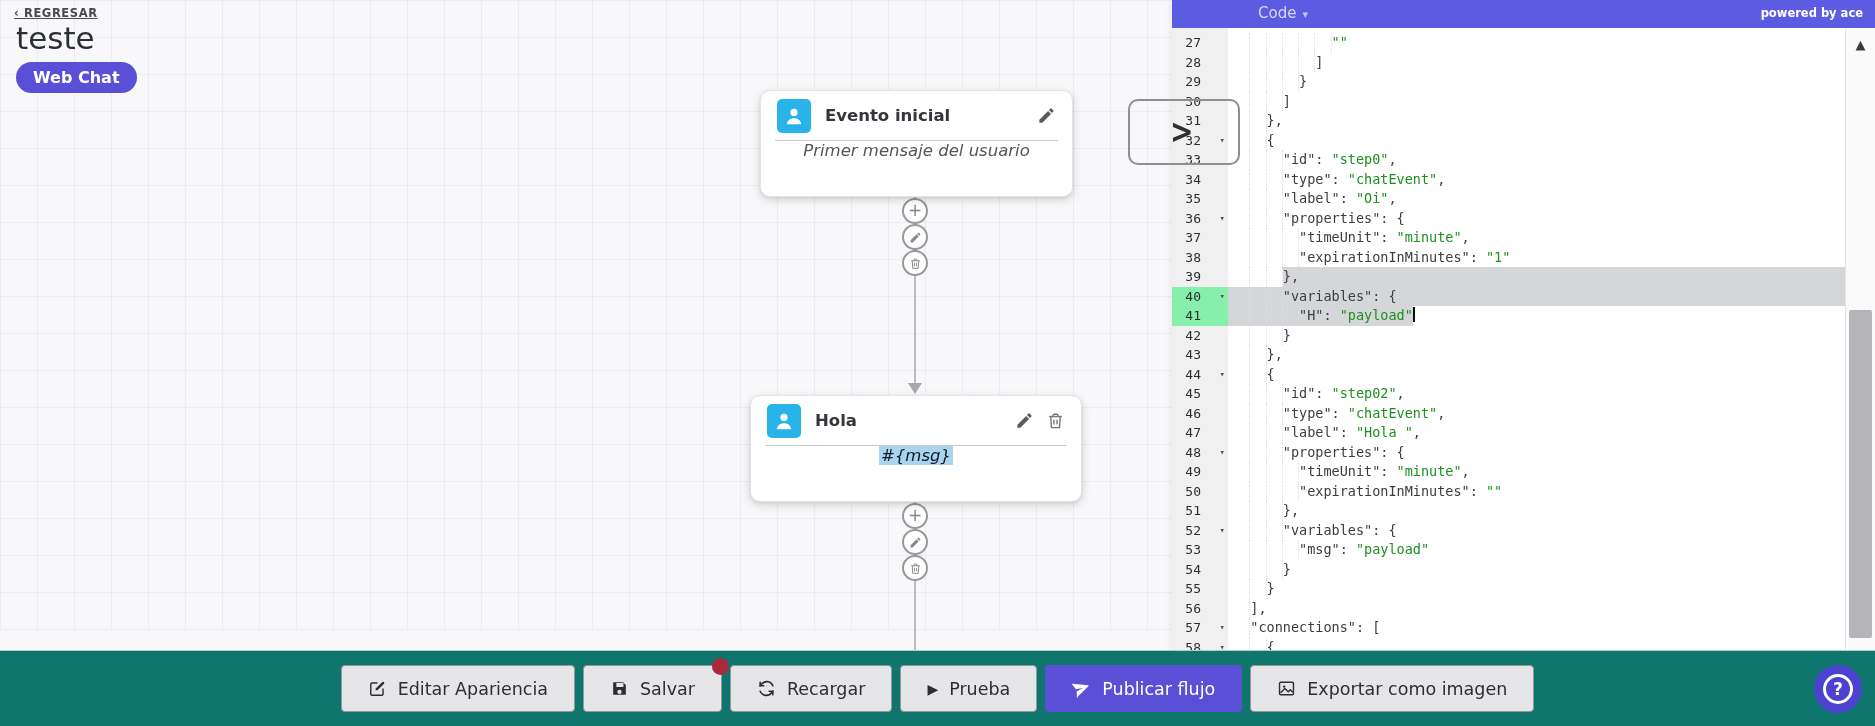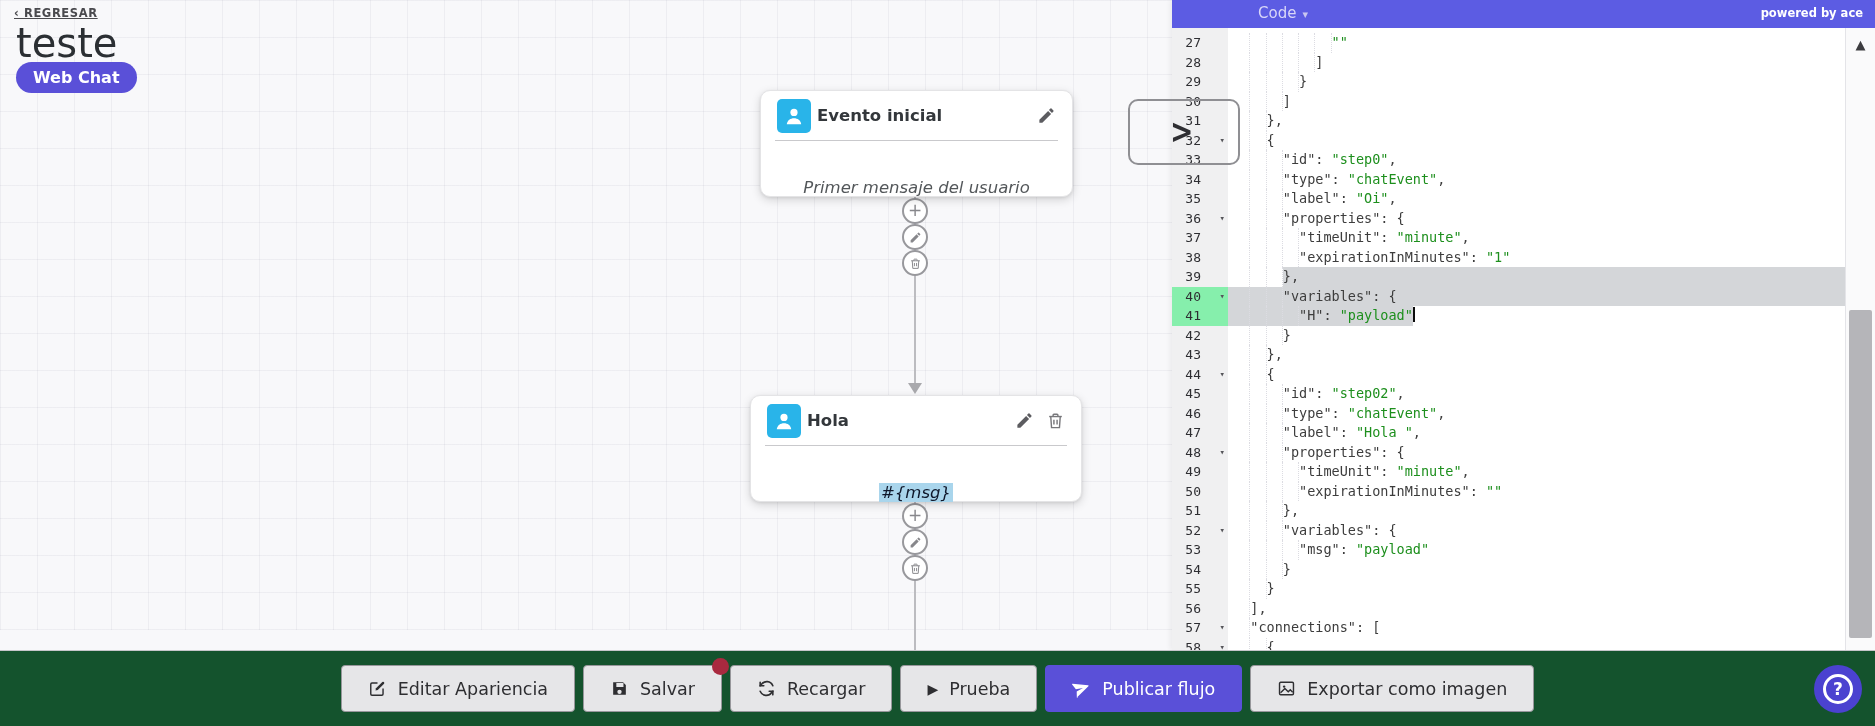--- a/index.html
+++ b/index.html
@@ -12,39 +12,39 @@
   .app{position:relative;width:1875px;height:726px;overflow:hidden}
 
   
   .canvas{position:absolute;left:0;top:0;width:1172px;height:630px;
     background-color:#f8f8fa;
     background-image:linear-gradient(rgba(100,100,130,.07) 1px,transparent 1px),
                      linear-gradient(90deg,rgba(100,100,130,.07) 1px,transparent 1px);
     background-size:37px 37px;}
   .back{position:absolute;left:14px;top:6px;font-size:11.5px;font-weight:700;
     letter-spacing:.6px;color:#4a4a4e;text-decoration:underline;cursor:pointer}
-  .page-title{position:absolute;left:16px;top:20px;font-size:40px;font-weight:500;color:#2b2f33}
+  .page-title{position:absolute;left:16px;top:20px;font-size:31px;font-weight:500;color:#2b2f33}
   .badge{position:absolute;left:16px;top:62px;background:var(--accent,#5a50d8);color:#fff;
     font-size:16px;font-weight:700;padding:6px 17px;border-radius:17px}
 
   
   .node{position:absolute;background:#fff;border:1px solid #e4e4e6;border-radius:10px;z-index:2;
     box-shadow:0 3px 10px rgba(0,0,0,.15),0 1px 3px rgba(0,0,0,.08)}
   .node1{left:760px;top:90px;width:313px;height:107px}
   .node2{left:750px;top:395px;width:332px;height:107px}
-  .node-head{display:flex;align-items:center;gap:6px;height:49px;padding:0 16px}
+  .node-head{display:flex;align-items:center;gap:14px;height:49px;padding:0 16px}
   .node-ico{width:34px;height:34px;border-radius:5px;background:var(--cyan,#29b4e9);
     display:flex;align-items:center;justify-content:center;flex:none}
   .node-ico svg{width:24px;height:24px}
   .node-title{font-size:16.5px;font-weight:700;color:#33373b}
   .head-actions{margin-left:auto;display:flex;align-items:center;gap:12px}
   .hicon{width:19px;height:19px;color:#5c5c60;cursor:pointer}
   .hicon svg{width:19px;height:19px;display:block}
   .node-div{height:1px;background:#c9c9cc;margin:0 14px}
-  .node-body{height:56px;display:flex;align-items:flex-end;justify-content:center;
+  .node-body{height:56px;display:flex;align-items:flex-start;justify-content:center;
     font-style:italic;font-size:16.5px;color:#53575a}
   .hl{background:#a9d5ec;padding:0 2px;color:#0f172a}
 
   
   .conn{position:absolute;width:27px;z-index:1}
   .conn1{left:902px;top:197px;height:197px}
   .conn2{left:902px;top:502px;height:148px}
   .vline{position:absolute;left:12px;top:0;bottom:0;width:2px;background:#bcbcc0}
   .conn1 .vline{bottom:10px}
   .cbtn{position:absolute;left:0;width:26px;height:26px;border:2px solid #98989c;border-radius:50%;
@@ -86,21 +86,21 @@
   .collapse-box{position:absolute;left:1128px;top:99px;width:112px;height:66px;z-index:6;
     border:2px solid #8f8f93;border-radius:10px;display:flex;align-items:center;cursor:pointer}
   .chev{padding-left:40px;font-size:28px;font-weight:800;color:#2f2f33;transform:scaleY(1.2);line-height:1}
 
   .scrollbar{position:absolute;right:0;top:28px;bottom:0;width:30px;background:#fafafb;
     border-left:1px solid #e4e4e8}
   .sb-up{position:absolute;top:9px;left:0;right:0;text-align:center;font-size:13px;color:#3c3c40;cursor:pointer}
   .sb-thumb{position:absolute;left:3px;top:282px;width:23px;height:328px;background:#b5b5b9;border-radius:2px;cursor:pointer}
 
   
-  .toolbar{position:absolute;left:0;top:650px;width:1875px;height:76px;background:#14532d;
+  .toolbar{position:absolute;left:0;top:650px;width:1875px;height:76px;background:#0f766e;
     border-top:1px solid #c6c6ca;display:flex;align-items:center;justify-content:center;gap:8px}
   .tbtn{height:47px;padding:0 26px;display:flex;align-items:center;gap:11px;background:#e6e6e8;
     border:1px solid #97979b;border-radius:4px;font-size:17.5px;color:#2e2e31;position:relative;
     cursor:pointer;font-family:inherit}
   .tbtn svg{width:19px;height:19px;flex:none}
   .tbtn .play{font-size:14px;color:#2e2e31}
   .tbtn.primary{background:var(--accent,#5a50d8);border-color:var(--accent,#5a50d8);color:#fff}
   .btn-dot{position:absolute;top:-8px;right:-8px;width:17px;height:17px;border-radius:50%;
     background:var(--dot,#a9293f)}
   .help{position:absolute;right:13px;top:14px;width:48px;height:48px;border-radius:50%;

